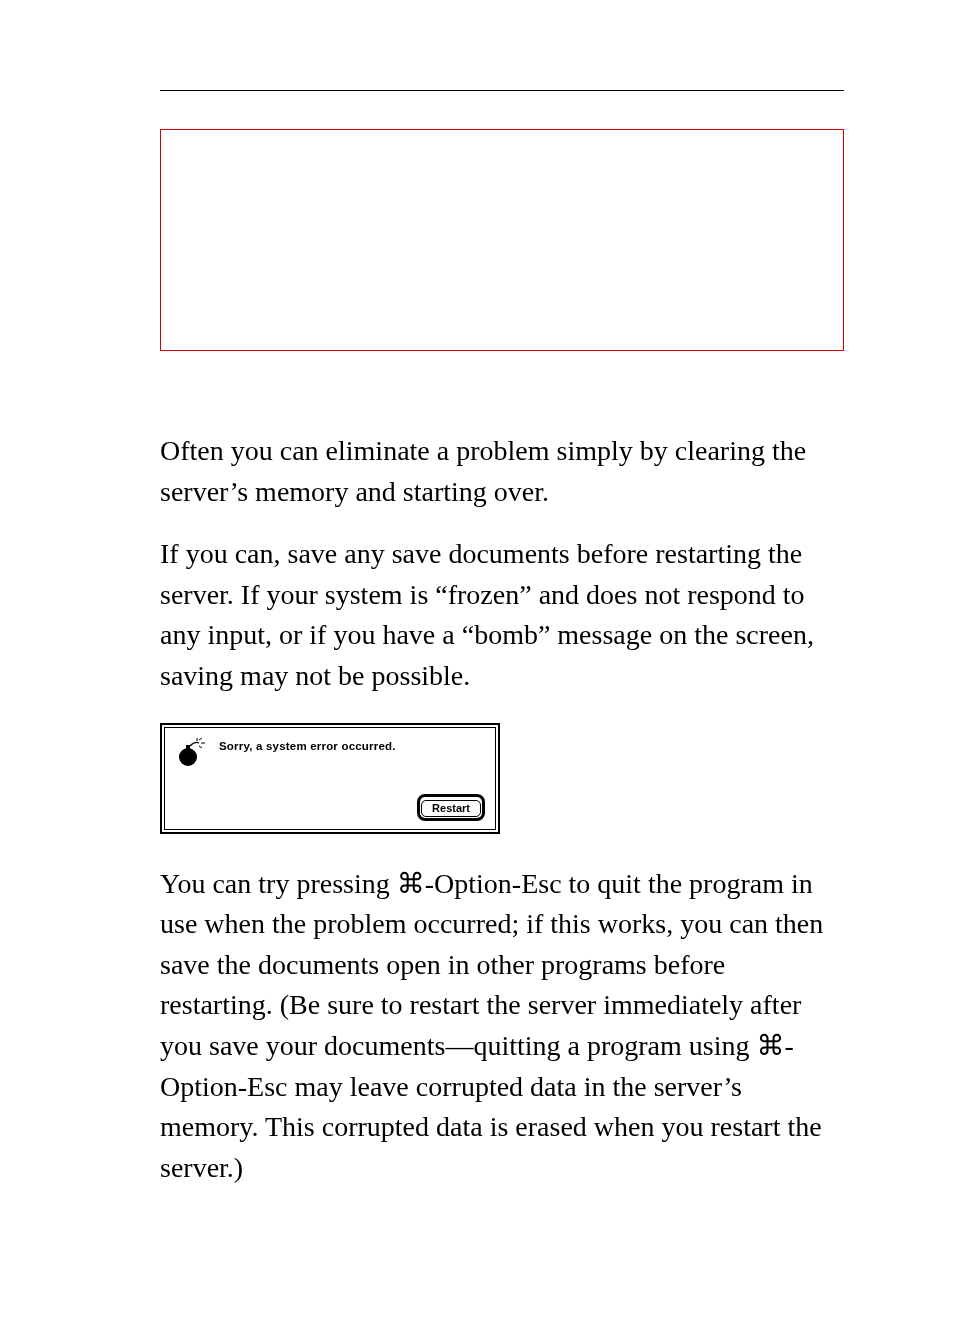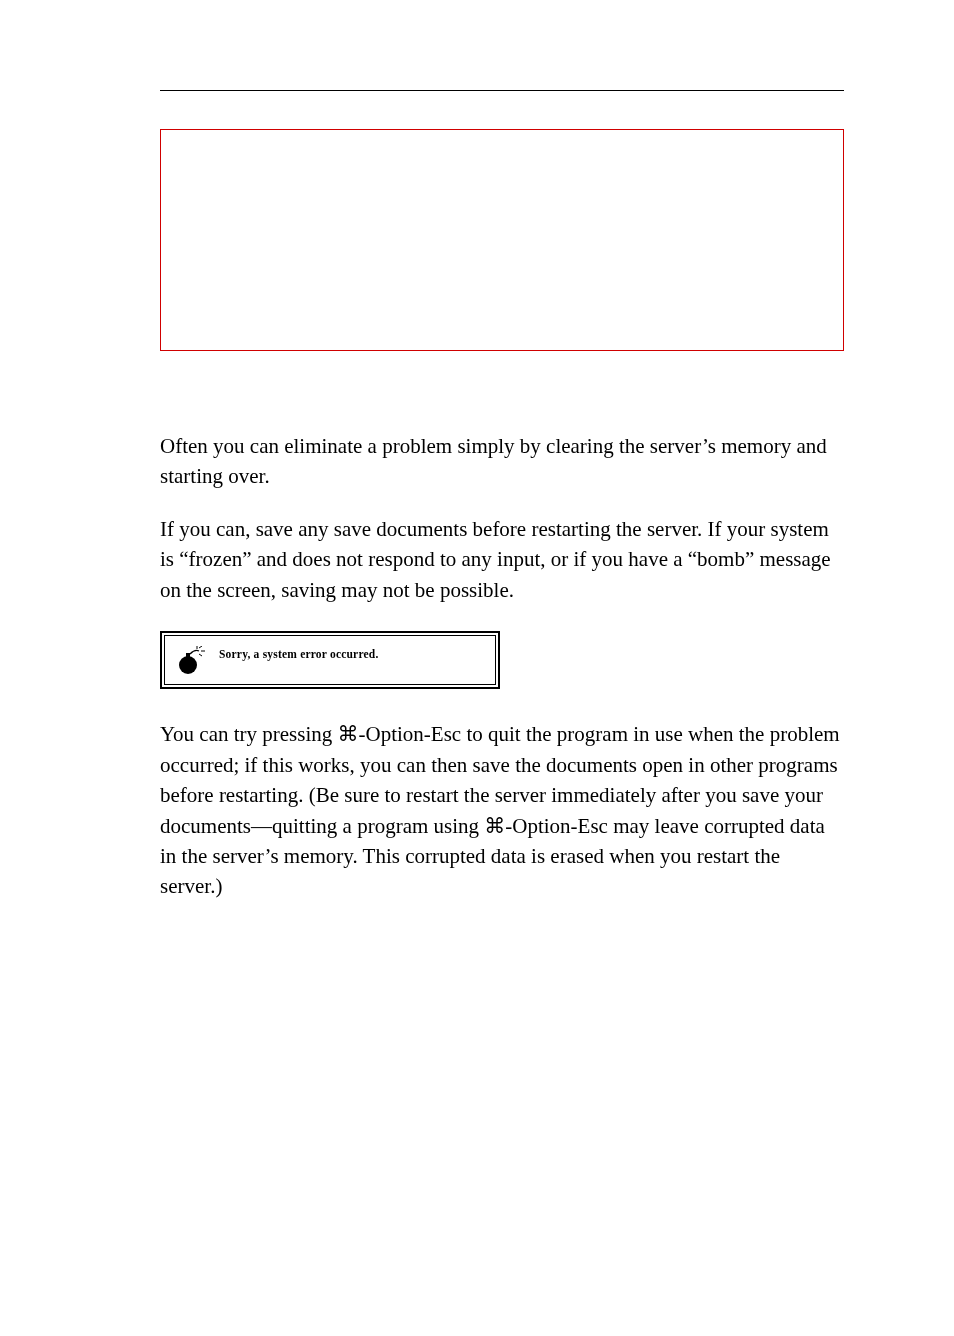--- a/index.html
+++ b/index.html
@@ -21,21 +21,21 @@
     border-top: 1px solid #000;
     margin: 0 0 38px 0;
   }
   .warning-box {
     border: 1px solid #d00000;
     height: 222px;
     box-sizing: border-box;
     margin-bottom: 80px;
   }
   .body-text {
-    font-size: 21px;
+    font-size: 28px;
     line-height: 1.45;
     margin: 0 0 22px 0;
   }
   .dialog-wrap {
     margin: 26px 0 30px 0;
   }
   .dialog {
     width: 340px;
     border: 2px solid #000;
     padding: 2px;
@@ -44,21 +44,20 @@
   }
   .dialog-inner {
     border: 1px solid #000;
     padding: 10px 10px 8px 10px;
     box-sizing: border-box;
   }
   .dialog-row {
     display: flex;
     align-items: flex-start;
     gap: 14px;
-    font-family: Liberation Serif, serif;
   }
   .bomb-icon svg {
     display: block;
   }
   .dialog-msg {
     font-size: 11.5px;
     font-weight: bold;
     letter-spacing: 0.2px;
     padding-top: 2px;
   }
@@ -110,20 +109,25 @@
               <rect x="11" y="7" width="4" height="5" fill="#000"></rect>
               <path d="M15 8 Q 20 3 24 5" stroke="#000" stroke-width="1.3" fill="none"></path>
               <line x1="24" y1="2" x2="27" y2="0" stroke="#000" stroke-width="1"></line>
               <line x1="26" y1="5" x2="30" y2="5" stroke="#000" stroke-width="1"></line>
               <line x1="24" y1="8" x2="27" y2="10" stroke="#000" stroke-width="1"></line>
               <line x1="22" y1="3" x2="22" y2="0" stroke="#000" stroke-width="1"></line>
             </svg>
           </span>
           <span class="dialog-msg">Sorry, a system error occurred.</span>
         </div>
+        <div class="dialog-btn-row">
+          <span class="dialog-btn-outer">
+            <button class="dialog-btn">Restart</button>
+          </span>
+        </div>
       </div>
     </div>
   </div>
 
   <p class="body-text">
     <span>You can try pressing </span><span class="cmd">⌘</span><span>-Option-Esc to quit the program in use when the problem occurred; if this works, you can then save the documents open in other programs before restarting. (Be sure to restart the server immediately after you save your documents—quitting a program using </span><span class="cmd">⌘</span><span>-Option-Esc may leave corrupted data in the server’s memory. This corrupted data is erased when you restart the server.)</span>
   </p>
 
 </div>
 

